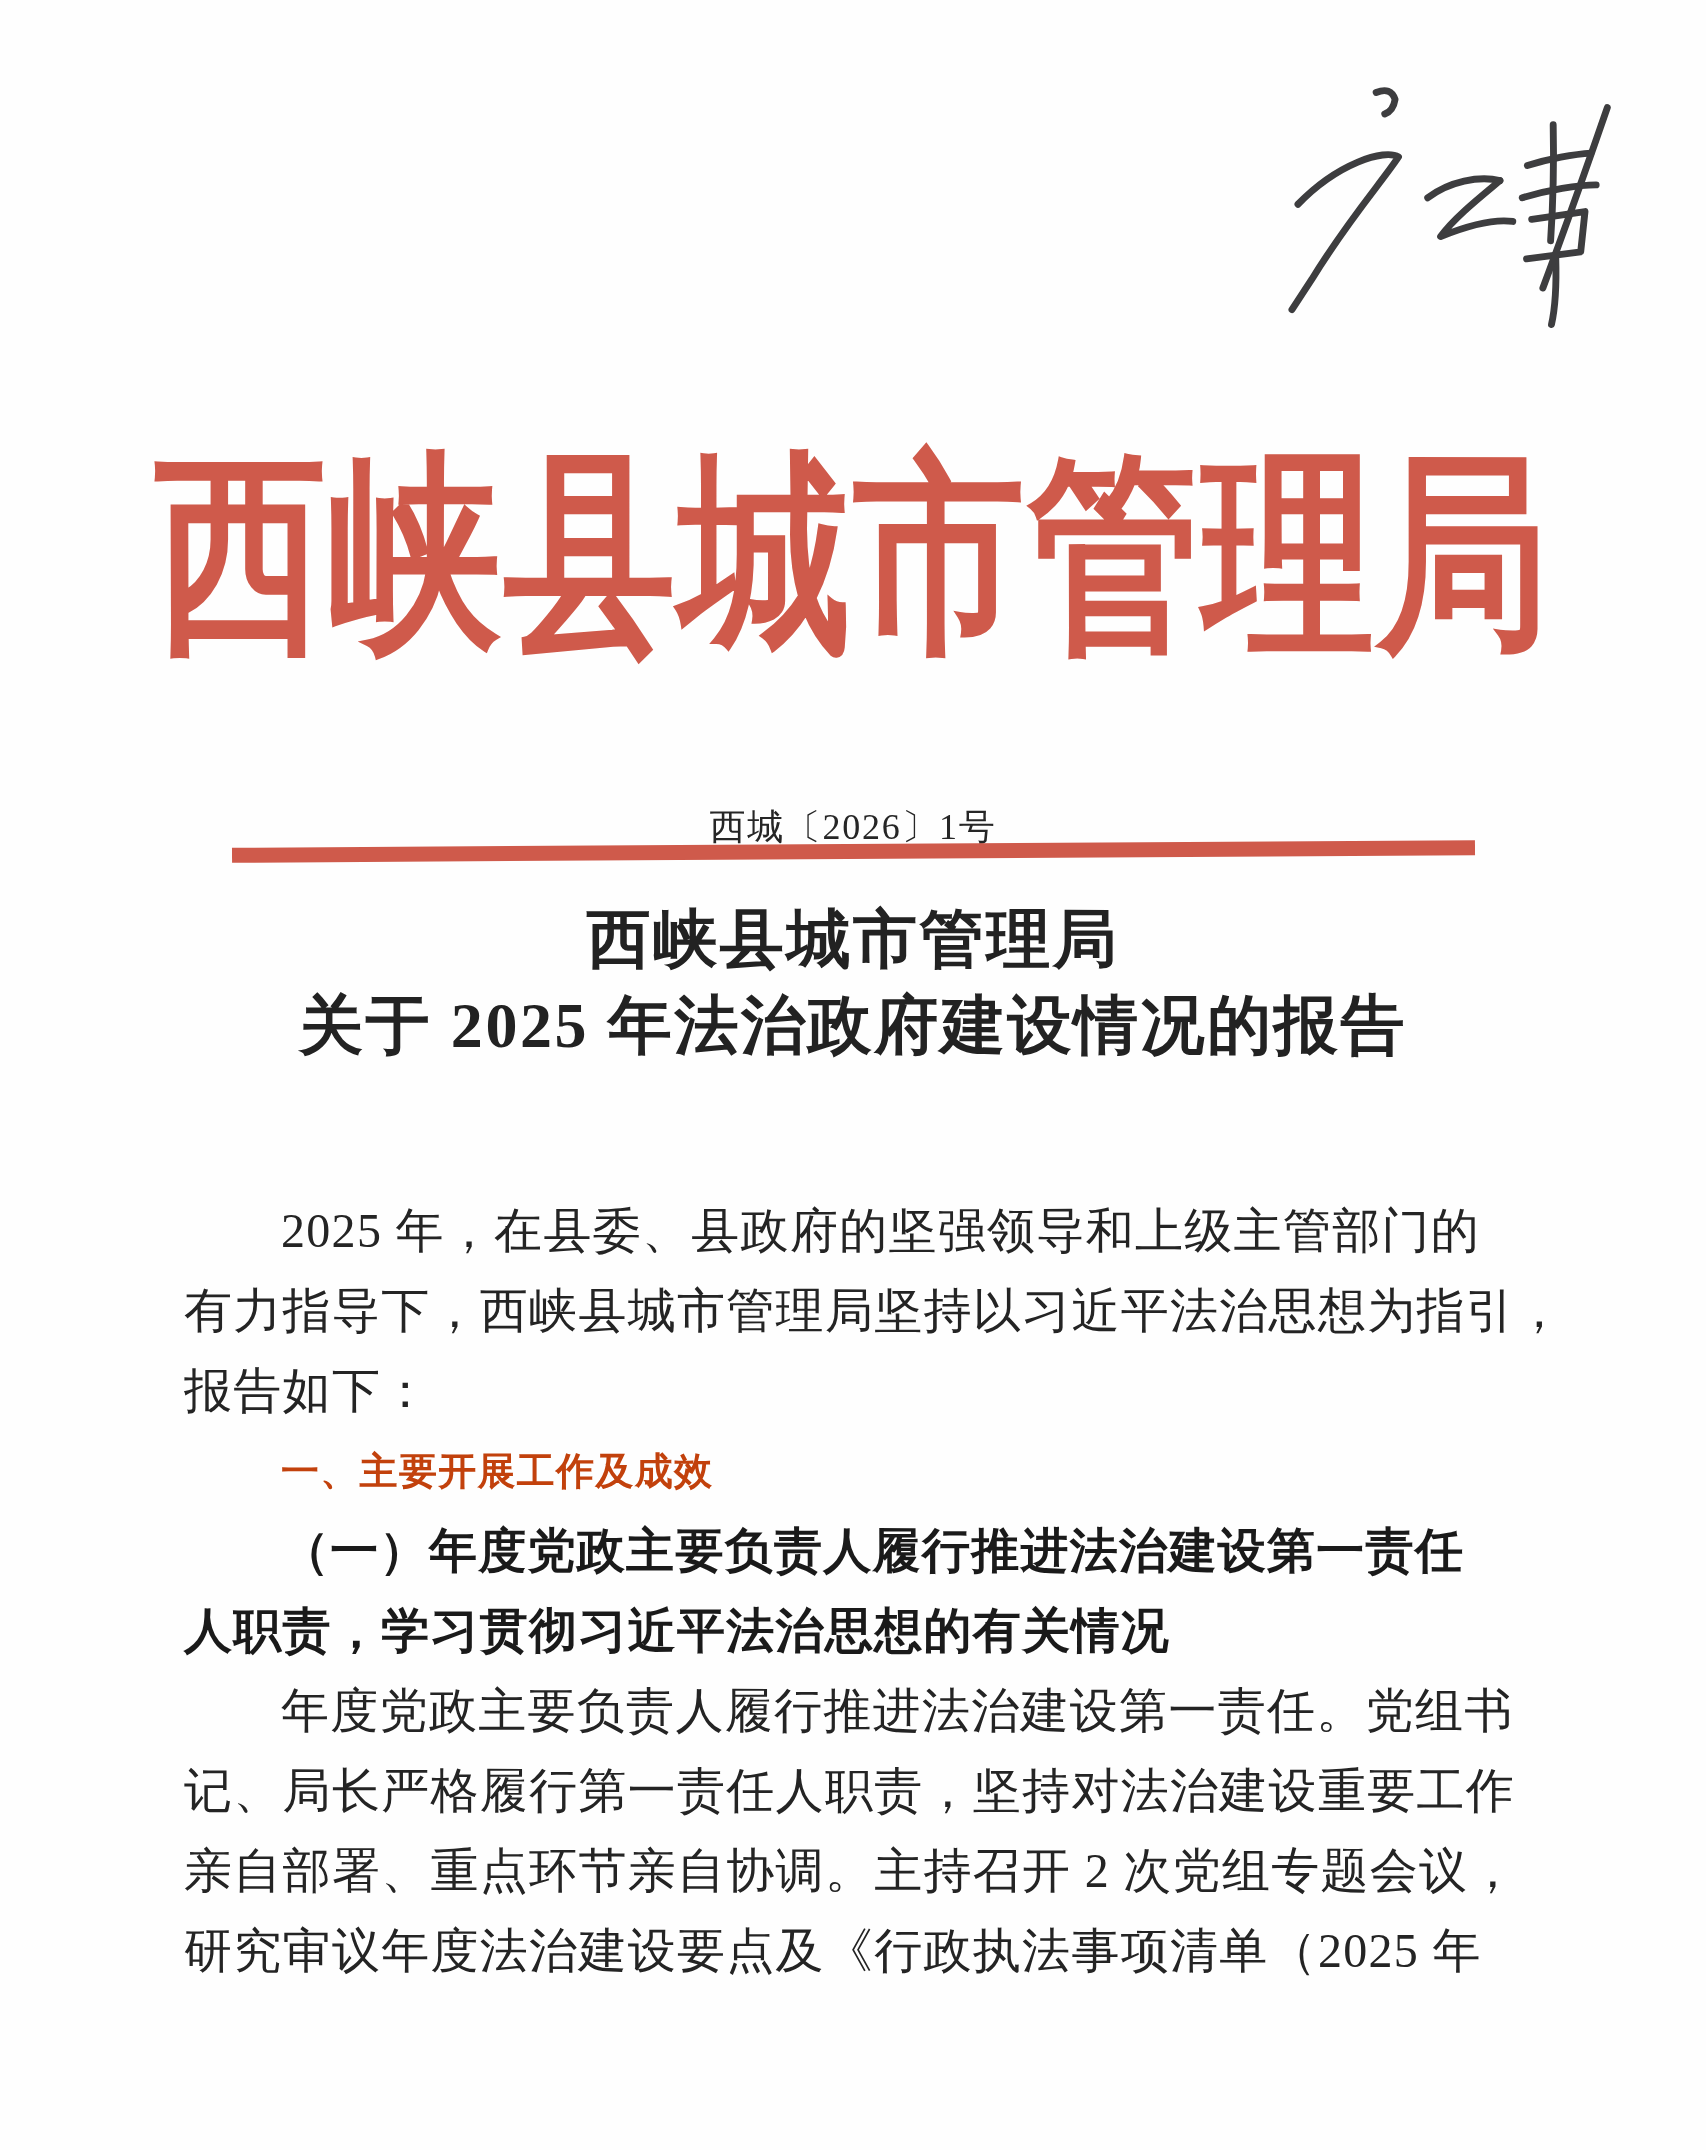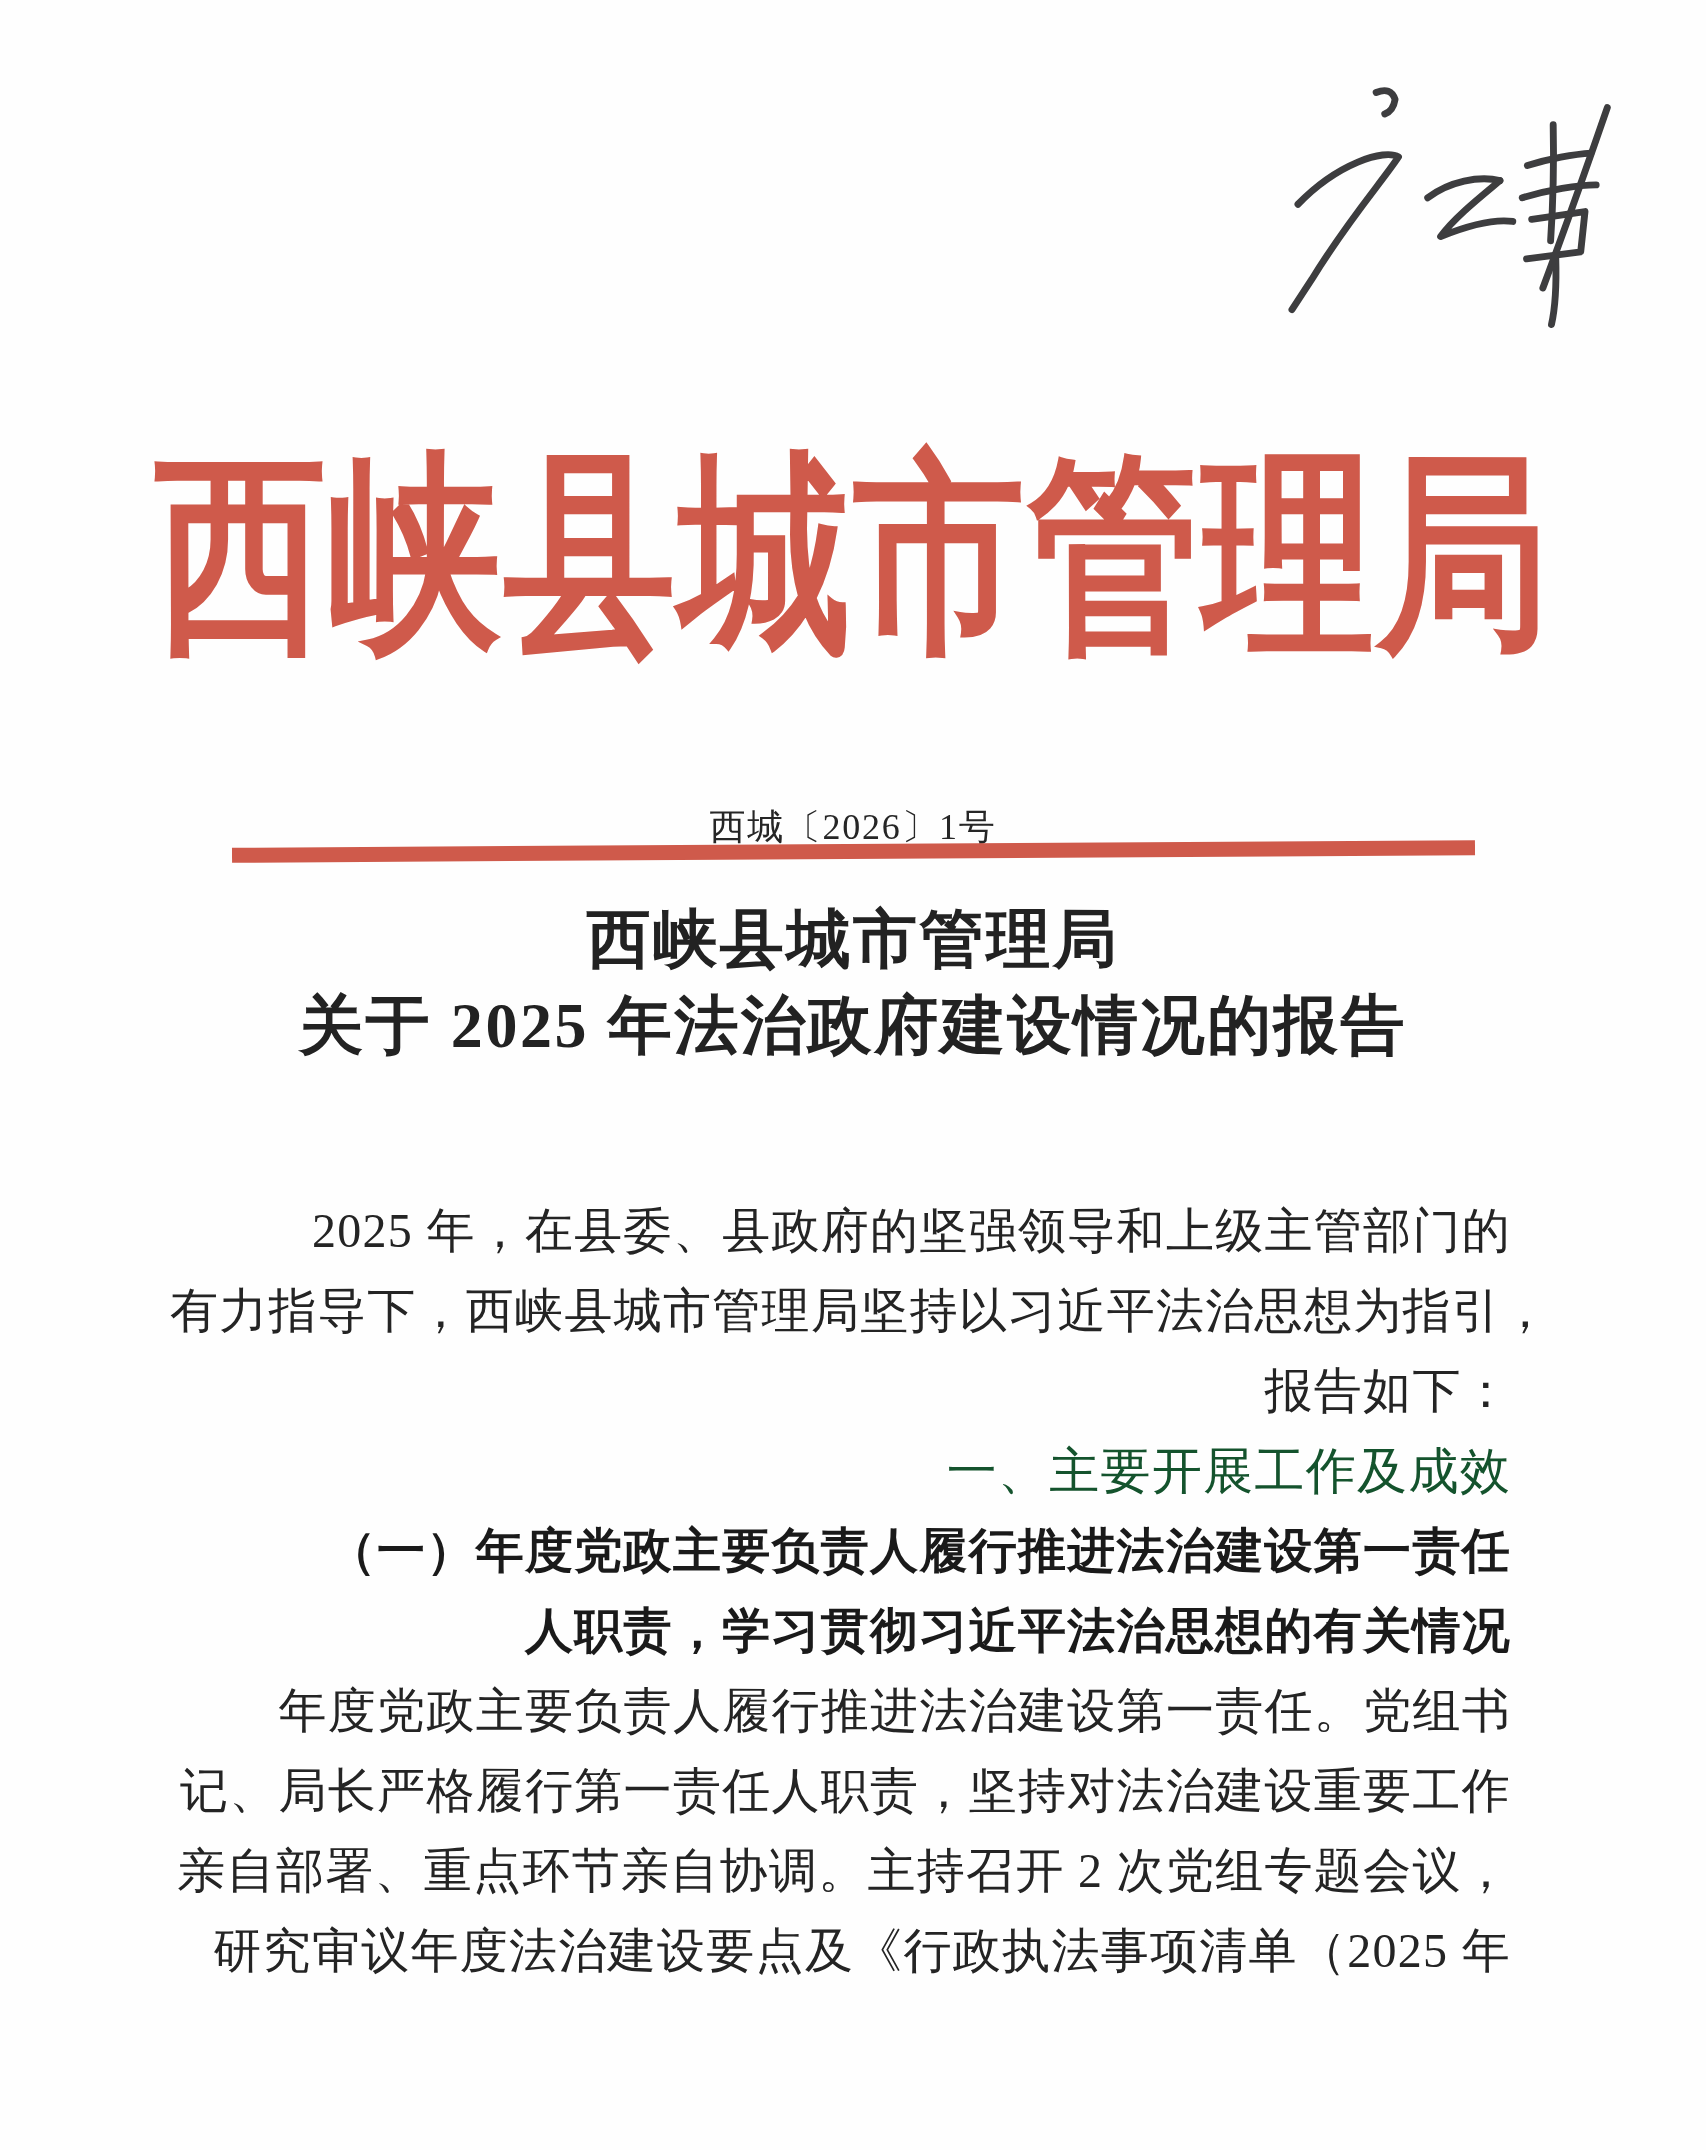--- a/index.html
+++ b/index.html
@@ -49,37 +49,36 @@
   .doc-title{
     position:absolute;top:897px;left:0;width:100%;
     text-align:center;
     font-weight:bold;
     font-size:64px;line-height:86px;
     letter-spacing:2.6px;
     color:#222;
   }
   
   .body-block{
-    position:absolute;top:1191px;left:170px;
+    position:absolute;top:1191px;left:184px;
     width:1341px;
     font-size:48px;
     color:#242424;
-    text-align:right;
   }
   .body-line{
     height:80px;line-height:80px;
     letter-spacing:1.3px;
     white-space:nowrap;
   }
   .body-line.indent{text-indent:97px;}
   .body-line.section-heading{
     font-family:"Liberation Sans","DejaVu Sans",sans-serif;
-    font-weight:normal;
-    font-size:50px;
-    color:#14532d;
+    font-weight:bold;
+    font-size:38px;
+    color:#c2410c;
   }
   .body-line.sub-heading{
     font-weight:bold;
     font-size:48px;
     color:#1a1a1a;
   }
 </style>
 </head>
 <body>
 

